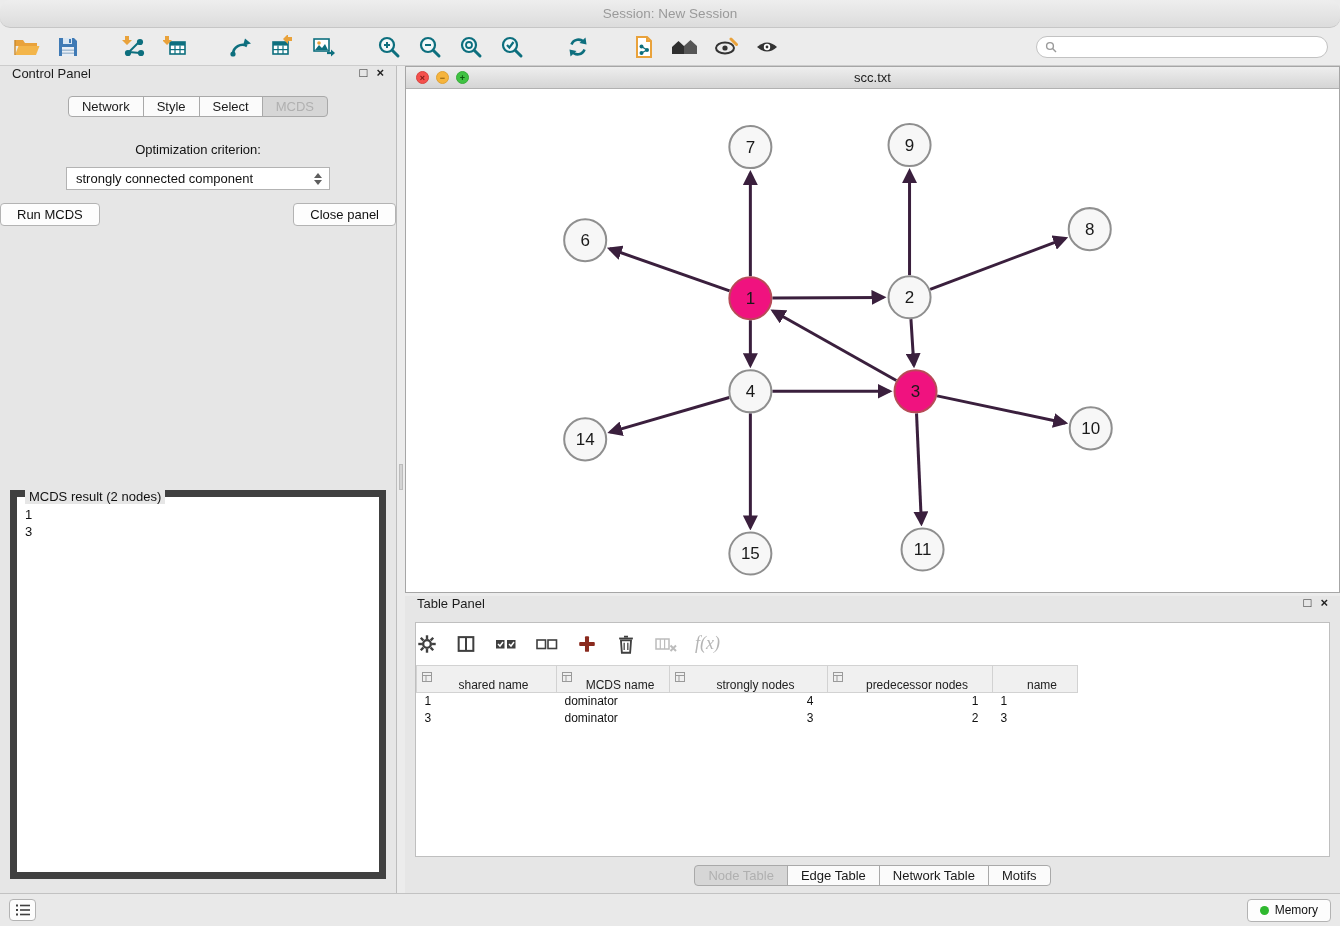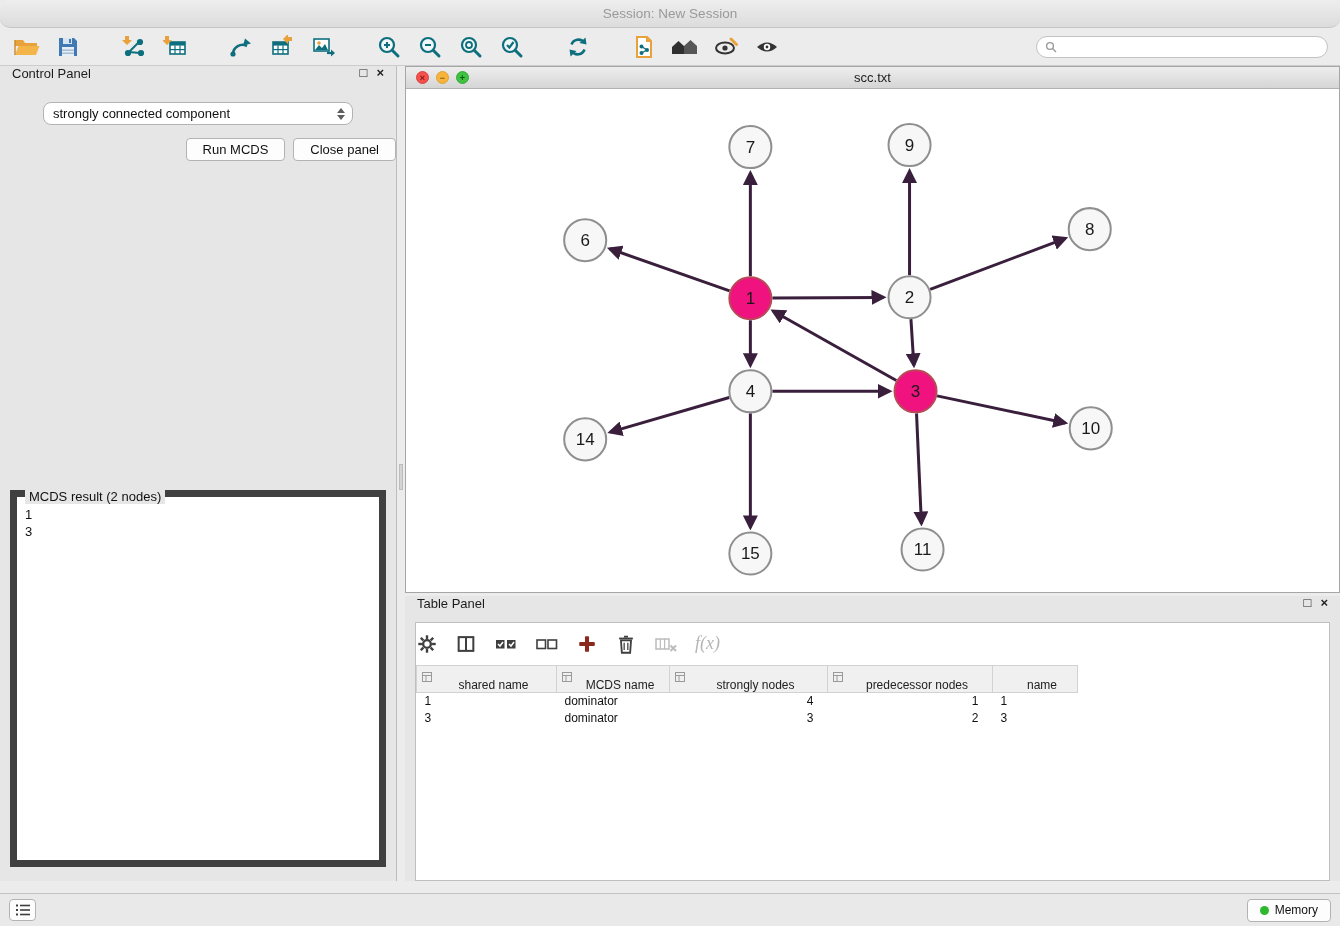--- a/index.html
+++ b/index.html
@@ -26,27 +26,27 @@
   .panel-header { height:26px; display:flex; align-items:flex-start; padding:0 12px; font-size:13px; color:#1c1c1c; }
   .win-btns { margin-left:auto; display:flex; gap:9px; color:#222; }
   .win-btn { font-size:13px; font-weight:bold; line-height:1; }
   .cp-tabs { display:flex; justify-content:center; margin-top:4px; }
   .tab { font-size:13px; padding:0 13px; background:#fbfbfb; border:1px solid #a9a9a9; margin-left:-1px; color:#1a1a1a;
          height:21px; display:flex; align-items:center; }
   .tab:first-child { border-radius:4px 0 0 4px; margin-left:0; }
   .tab:last-child { border-radius:0 4px 4px 0; }
   .tab.active { background:#d6d6d6; color:#b0b0b0; }
   .opt-label { text-align:center; font-size:13px; margin-top:25px; color:#111; }
-  .dropdown { width:310px; height:23px; margin:10px auto 0; background:#fff; border:1px solid #b3b3b3; border-radius:8px;
+  .dropdown { width:264px; height:23px; margin:10px auto 0; background:#fff; border:1px solid #b3b3b3; border-radius:0;
               display:flex; align-items:center; padding:0 7px 0 9px; font-size:13px; color:#111; }
   .stepper { margin-left:auto; display:flex; flex-direction:column; gap:2px; }
   .stepper i { width:0; height:0; border-left:4px solid transparent; border-right:4px solid transparent; display:block; }
   .stepper .up { border-bottom:5px solid #5e5e5e; }
   .stepper .down { border-top:5px solid #5e5e5e; }
-  .cp-buttons { display:flex; justify-content:flex-end; gap:8px; margin-top:13px; }
+  .cp-buttons { display:flex; justify-content:space-between; gap:8px; margin-top:13px; }
   .btn { font-size:13px; height:23px; padding:0 16px; background:#fdfdfd; border:1px solid #b3b3b3; border-radius:4px;
          color:#111; display:flex; align-items:center; font-family:inherit; }
   .result-group { position:absolute; left:10px; right:10px; top:424px; bottom:14px; border:7px solid #404040; background:#fff; }
   .result-title { position:absolute; top:-8px; left:8px; background:#e6e6e6; padding:0 4px; font-size:13px; color:#111; }
   .result-lines { padding:9px 8px; font-size:13px; color:#111; line-height:17px; }
 
   .splitter-v { flex:0 0 8px; background:#ececec; position:relative; }
   .splitter-v .grip { position:absolute; top:398px; left:2px; width:4px; height:26px; background:#d4d4d4; border:1px solid #bcbcbc; }
 
   
@@ -72,21 +72,21 @@
   .fx { font-family:"Liberation Serif", serif; font-style:italic; font-size:18px; color:#b5b5b5; }
   table.datatable { border-collapse:collapse; table-layout:fixed; width:661px; font-size:12px; }
   .datatable th { background:#f0f0f0; border:1px solid #d2d2d2; height:19px; font-weight:normal; color:#222;
                   position:relative; padding:12px 4px 0 18px; text-align:center; }
   .datatable th .sort-ic { position:absolute; left:5px; top:5px; }
   .datatable td { height:17px; padding:0 8px; color:#111; white-space:nowrap; text-align:left; }
   .datatable td.num { text-align:right; padding-right:14px; }
   .tp-tabs { flex:0 0 36px; display:flex; align-items:center; justify-content:center; }
 
   
-  .statusbar { flex:0 0 33px; background:#e9e9e9; border-top:1px solid #c2c2c2; display:flex; align-items:center; padding:0 9px;margin-top:12px; }
+  .statusbar { flex:0 0 33px; background:#e9e9e9; border-top:1px solid #c2c2c2; display:flex; align-items:center; padding:0 9px; }
   .sb-left-btn { width:27px; height:22px; background:#fdfdfd; border:1px solid #b3b3b3; border-radius:4px;
                  display:flex; align-items:center; justify-content:center; }
   .memory-btn { margin-left:auto; height:23px; background:#fdfdfd; border:1px solid #b3b3b3; border-radius:4px;
                 display:flex; align-items:center; gap:6px; padding:0 12px; font-size:12px; color:#111; }
   .dot { width:9px; height:9px; border-radius:50%; background:#2eb82e; }
 </style>
 </head>
 <body>
 
 <div class="app">
@@ -244,20 +244,27 @@
   <div class="main">
 
     <div class="control-panel">
       <div class="panel-header">
         <span>Control Panel</span>
         <span class="win-btns">
           <span class="win-btn">□</span>
           <span class="win-btn">×</span>
         </span>
       </div>
+      <div class="cp-tabs">
+        <div class="tab">Network</div>
+        <div class="tab">Style</div>
+        <div class="tab">Select</div>
+        <div class="tab active">MCDS</div>
+      </div>
+      <div class="opt-label">Optimization criterion:</div>
       <div class="dropdown">
         <span>strongly connected component</span>
         <span class="stepper">
             <i class="up"></i>
             <i class="down"></i>
           </span>
       </div>
       <div class="cp-buttons">
         <button class="btn">Run MCDS</button>
         <button class="btn">Close panel</button>
@@ -462,20 +469,26 @@
               <tr>
                 <td>3</td>
                 <td>dominator</td>
                 <td class="num">3</td>
                 <td class="num">2</td>
                 <td>3</td>
               </tr>
             </tbody>
           </table>
         </div>
+        <div class="tp-tabs">
+          <div class="tab active">Node Table</div>
+          <div class="tab">Edge Table</div>
+          <div class="tab">Network Table</div>
+          <div class="tab">Motifs</div>
+        </div>
       </div>
     </div>
   </div>
 
   <div class="statusbar">
     <span class="sb-left-btn">
       <svg width="16" height="14" viewBox="0 0 16 14">
         <g stroke="#3f3f3f" stroke-width="1.6">
           <line x1="5" y1="2.5" x2="15" y2="2.5"></line>
             <line x1="5" y1="7" x2="15" y2="7"></line>

